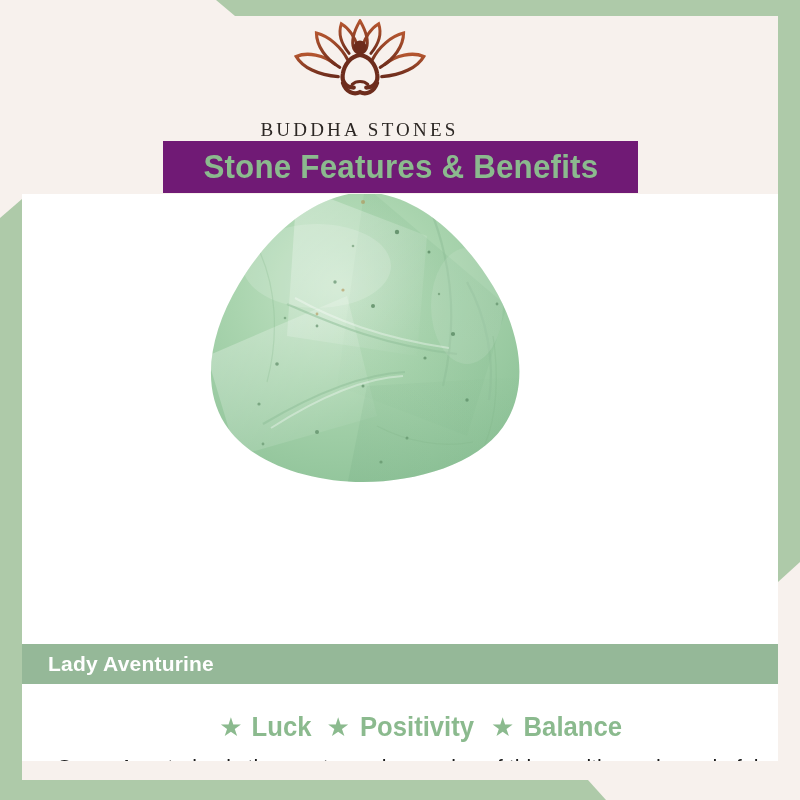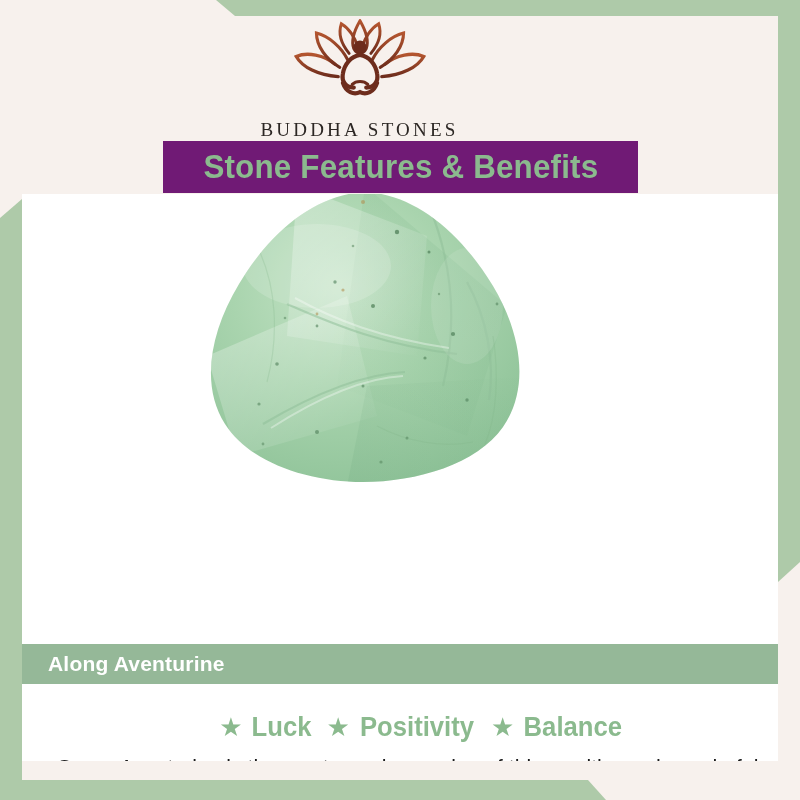--- a/index.html
+++ b/index.html
@@ -323,21 +323,21 @@
           <g stroke="#7fb288" stroke-opacity="0.25" stroke-width="1.2" fill="none">
             <path d="M90,60 C110,100 112,150 100,196"></path>
             <path d="M326,150 C332,188 330,230 318,258"></path>
             <path d="M210,240 C240,256 276,262 306,256"></path>
           </g>
         </g>
       </svg>
     </div>
 
     <div class="name-bar">
-      <div class="name-bar-text">Along Aventurine</div>
+      <div class="name-bar-text">Lady Aventurine</div>
     </div>
 
     <div class="keywords">
       <div class="kw">
         <span class="kw-star">★</span>
         <span class="kw-label">Luck</span>
       </div>
       <div class="kw">
         <span class="kw-star">★</span>
         <span class="kw-label">Positivity</span>

